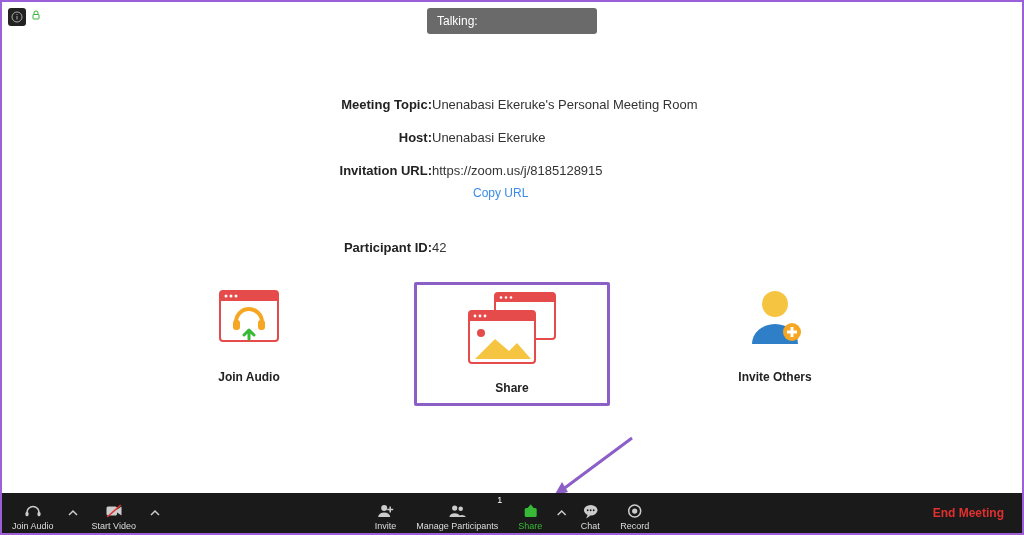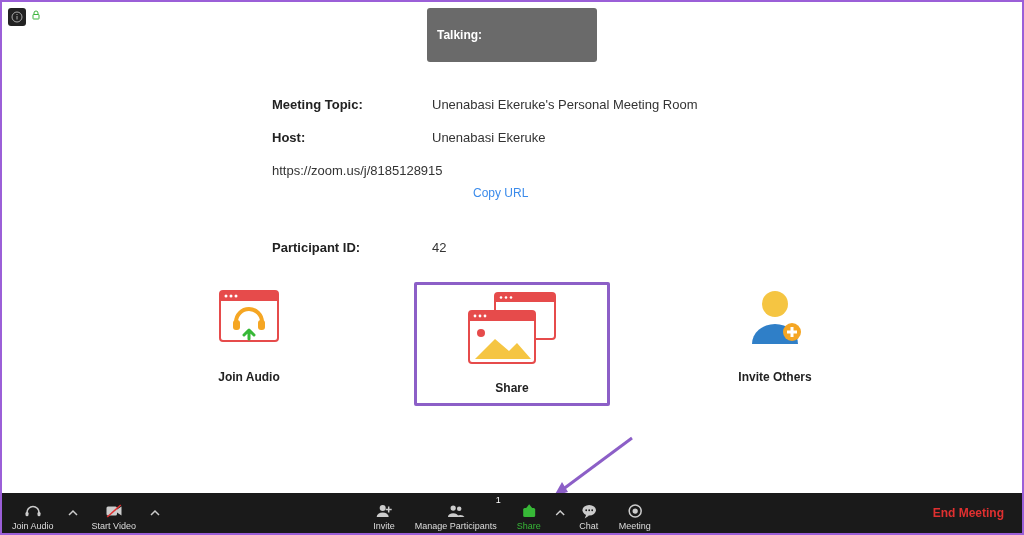--- a/index.html
+++ b/index.html
@@ -16,29 +16,29 @@
   }
   .info-badge {
     width: 18px; height: 18px; background: #222; border-radius: 3px;
     display: flex; align-items: center; justify-content: center;
   }
   .info-badge svg { width: 12px; height: 12px; }
   .lock-icon svg { width: 12px; height: 14px; }
   
   .talking-bar {
     position: absolute; top: 6px; left: 50%; transform: translateX(-50%);
-    background: #6a6a6a; color: #fff; font-size: 12px; font-weight: 700;
-    padding: 20px 10px; border-radius: 3px; width: 170px;
+    background: #6a6a6a; color: #fff; font-size: 12px; font-weight: 400;
+    padding: 6px 10px; border-radius: 3px; width: 170px;
   }
   
   .meeting-info {
     position: absolute; top: 95px; left: 270px; right: 150px;
     font-size: 13px; color: #333;
   }
-  .meeting-info .row { display: flex; margin-bottom: 18px; }
+  .meeting-info .row { display: flex; margin-bottom: 18px; text-align: right; }
   .meeting-info .label { width: 160px; font-weight: 600; color: #222; }
   .meeting-info .value { color: #333; }
   .copy-link { color: #3b8beb; font-size: 12px; cursor: pointer; margin-top: -10px; margin-bottom: 22px; margin-left: 41px; }
   
   .actions {
     position: absolute; top: 280px; left: 0; right: 0;
     display: flex; justify-content: center; gap: 120px;
   }
   .action-card {
     display: flex; flex-direction: column; align-items: center; gap: 18px;
@@ -103,20 +103,21 @@
 <div class="meeting-info">
   <div class="row">
     <div class="label">Meeting Topic:</div>
     <div class="value">Unenabasi Ekeruke's Personal Meeting Room</div>
   </div>
   <div class="row">
     <div class="label">Host:</div>
     <div class="value">Unenabasi Ekeruke</div>
   </div>
   <div class="row">
+    <div class="label">Invitation URL:</div>
     <div class="value">https://zoom.us/j/8185128915</div>
   </div>
   <div class="row">
     <div class="label"></div>
     <div class="copy-link">Copy URL</div>
   </div>
   <div class="row">
     <div class="label">Participant ID:</div>
     <div class="value">42</div>
   </div>
@@ -256,18 +257,18 @@
           <circle cx="12" cy="11" r="1.2" fill="#1a1a1a"></circle>
           <circle cx="16" cy="11" r="1.2" fill="#1a1a1a"></circle>
         </svg>
       <div class="tb-label">Chat</div>
     </div>
     <div class="tb-item">
       <svg viewBox="0 0 24 24">
           <circle cx="12" cy="12" r="8" fill="none" stroke="#ccc" stroke-width="2"></circle>
           <circle cx="12" cy="12" r="3.5" fill="#ccc"></circle>
         </svg>
-      <div class="tb-label">Meeting</div>
+      <div class="tb-label">Record</div>
     </div>
   </div>
 
   <div class="end-meeting">End Meeting</div>
 </div>
 
 </body></html>

